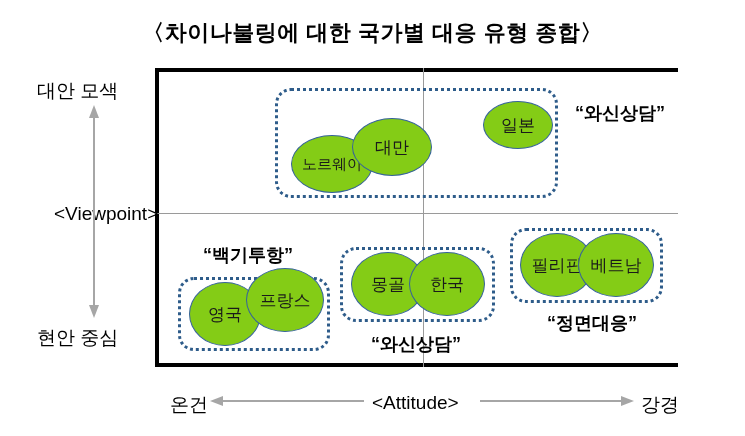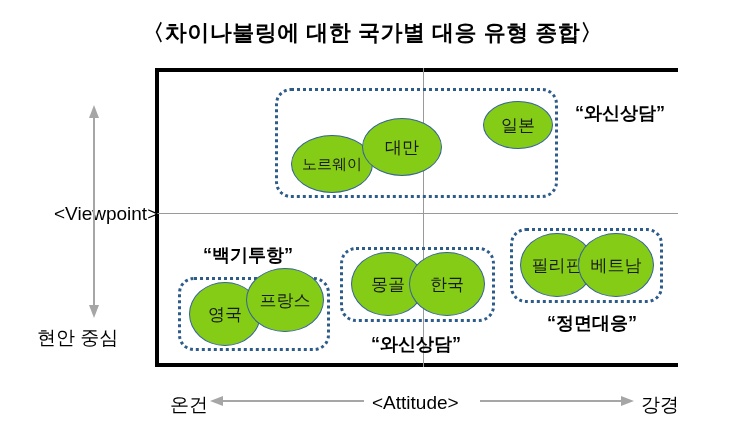--- a/index.html
+++ b/index.html
@@ -133,20 +133,21 @@
 
 <div id="stage">
 
   <div id="chart-title">〈차이나불링에 대한 국가별 대응 유형 종합〉</div>
 
   <div id="plot-frame"></div>
 
   <div id="quad-line-h" class="quad-line"></div>
   <div id="quad-line-v" class="quad-line"></div>
 
+  <div id="axis-y-top" class="axis-text">대안 모색</div>
   <div id="axis-y-mid" class="axis-text">&lt;Viewpoint&gt;</div>
   <div id="axis-y-bottom" class="axis-text">현안 중심</div>
   <svg id="y-arrow" viewBox="0 0 16 215">
     <line x1="8" y1="14" x2="8" y2="201" stroke="#a6a6a6" stroke-width="2"></line>
     <polygon points="8,1 3,14 13,14" fill="#a6a6a6"></polygon>
     <polygon points="8,214 3,201 13,201" fill="#a6a6a6"></polygon>
   </svg>
 
   <div id="axis-x-left" class="axis-text">온건</div>
   <div id="axis-x-mid" class="axis-text">&lt;Attitude&gt;</div>
@@ -157,21 +158,21 @@
   </svg>
   <svg id="x-arrow-right" viewBox="0 0 155 16">
     <line x1="0" y1="8" x2="141" y2="8" stroke="#a6a6a6" stroke-width="2"></line>
     <polygon points="154,8 141,3 141,13" fill="#a6a6a6"></polygon>
   </svg>
 
   <div class="group-box" style="left:275px; top:88px; width:283px; height:110px;"></div>
   <div class="node small" style="left:291px; top:135px; width:82px; height:58px;">
     <span>노르웨이</span>
   </div>
-  <div class="node" style="left:362px; top:118px; width:80px; height:58px;">
+  <div class="node" style="left:352px; top:118px; width:80px; height:58px;">
     <span>대만</span>
   </div>
   <div class="node" style="left:483px; top:101px; width:70px; height:48px;">
     <span>일본</span>
   </div>
   <div class="group-label" style="left:575px; top:101px;">“와신상담”</div>
 
   <div class="group-label" style="left:203px; top:243px;">“백기투항”</div>
   <div class="group-box" style="left:178px; top:277px; width:152px; height:74px;"></div>
   <div class="node" style="left:189px; top:282px; width:72px; height:64px;">

